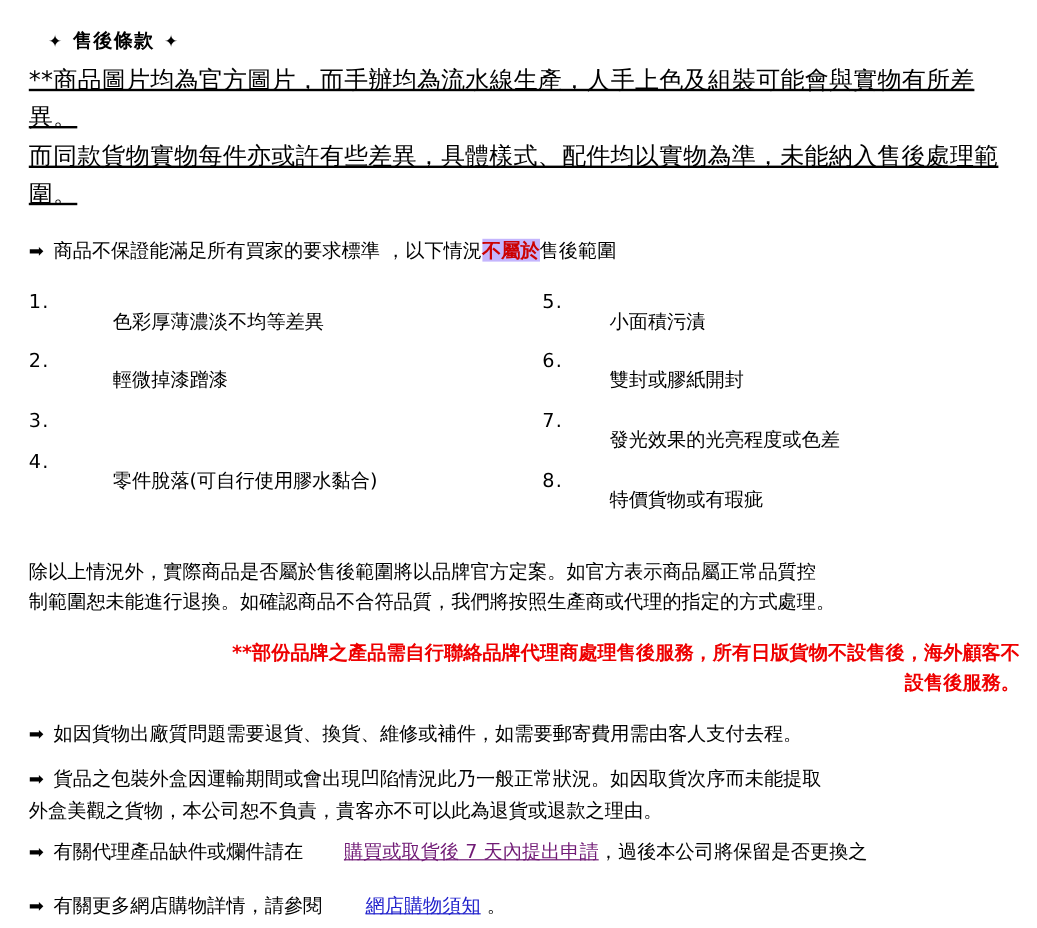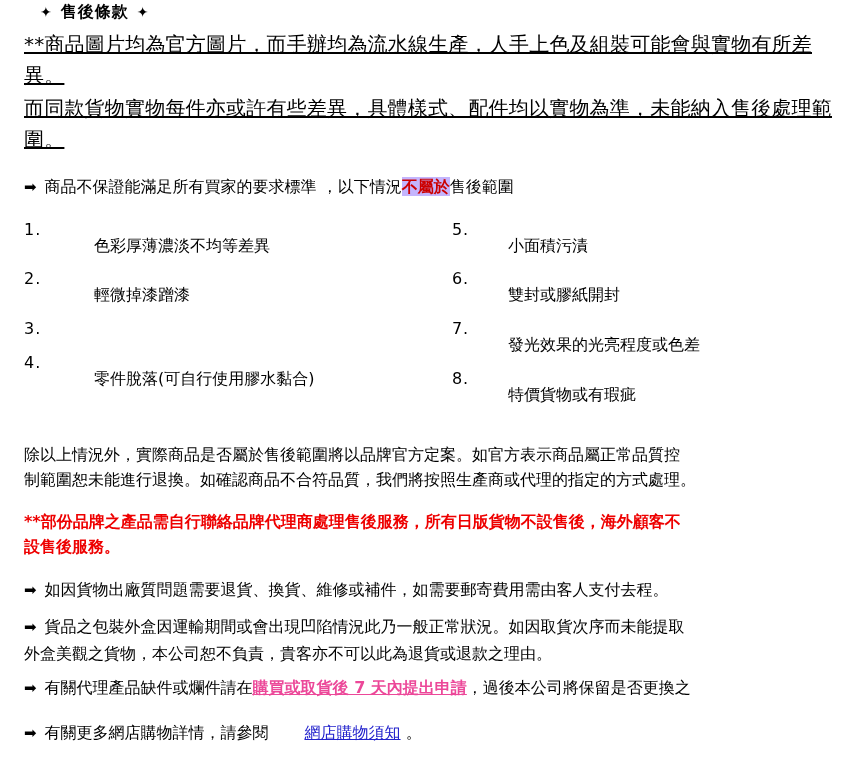--- a/index.html
+++ b/index.html
@@ -10,21 +10,21 @@
   body {
     width: 864px;
     height: 773px;
     font-family: "DejaVu Sans", "Liberation Sans", sans-serif;
     color: #000000;
     font-size: 16px;
     line-height: 1.55;
     overflow: hidden;
   }
   .page {
-    padding: 0 14px 0 24px;
+    padding: 22px 14px 0 24px;
     box-sizing: border-box;
     width: 864px;
   }
   .title {
     font-size: 16px;
     font-weight: bold;
     margin: 0 0 4px 8px;
     letter-spacing: 1px;
   }
   .diamond {
@@ -51,25 +51,27 @@
     margin-right: 8px;
   }
   .hl {
     background: #c4b5fd;
     color: #cc0000;
     font-weight: bold;
   }
   .red-bold {
     color: #ee0000;
     font-weight: bold;
+    text-align: right;
   }
   .red-underline {
-    color: #ec4899;
-    font-weight: bold;
+    color: #701a75;
+    font-weight: normal;
     text-decoration: underline;
+    margin-left: 34px;
   }
   .link {
     color: #2222cc;
     text-decoration: underline;
     cursor: pointer;
     margin-left: 36px;
   }
   .list-wrap {
     display: flex;
     margin: 6px 0 0 0;

